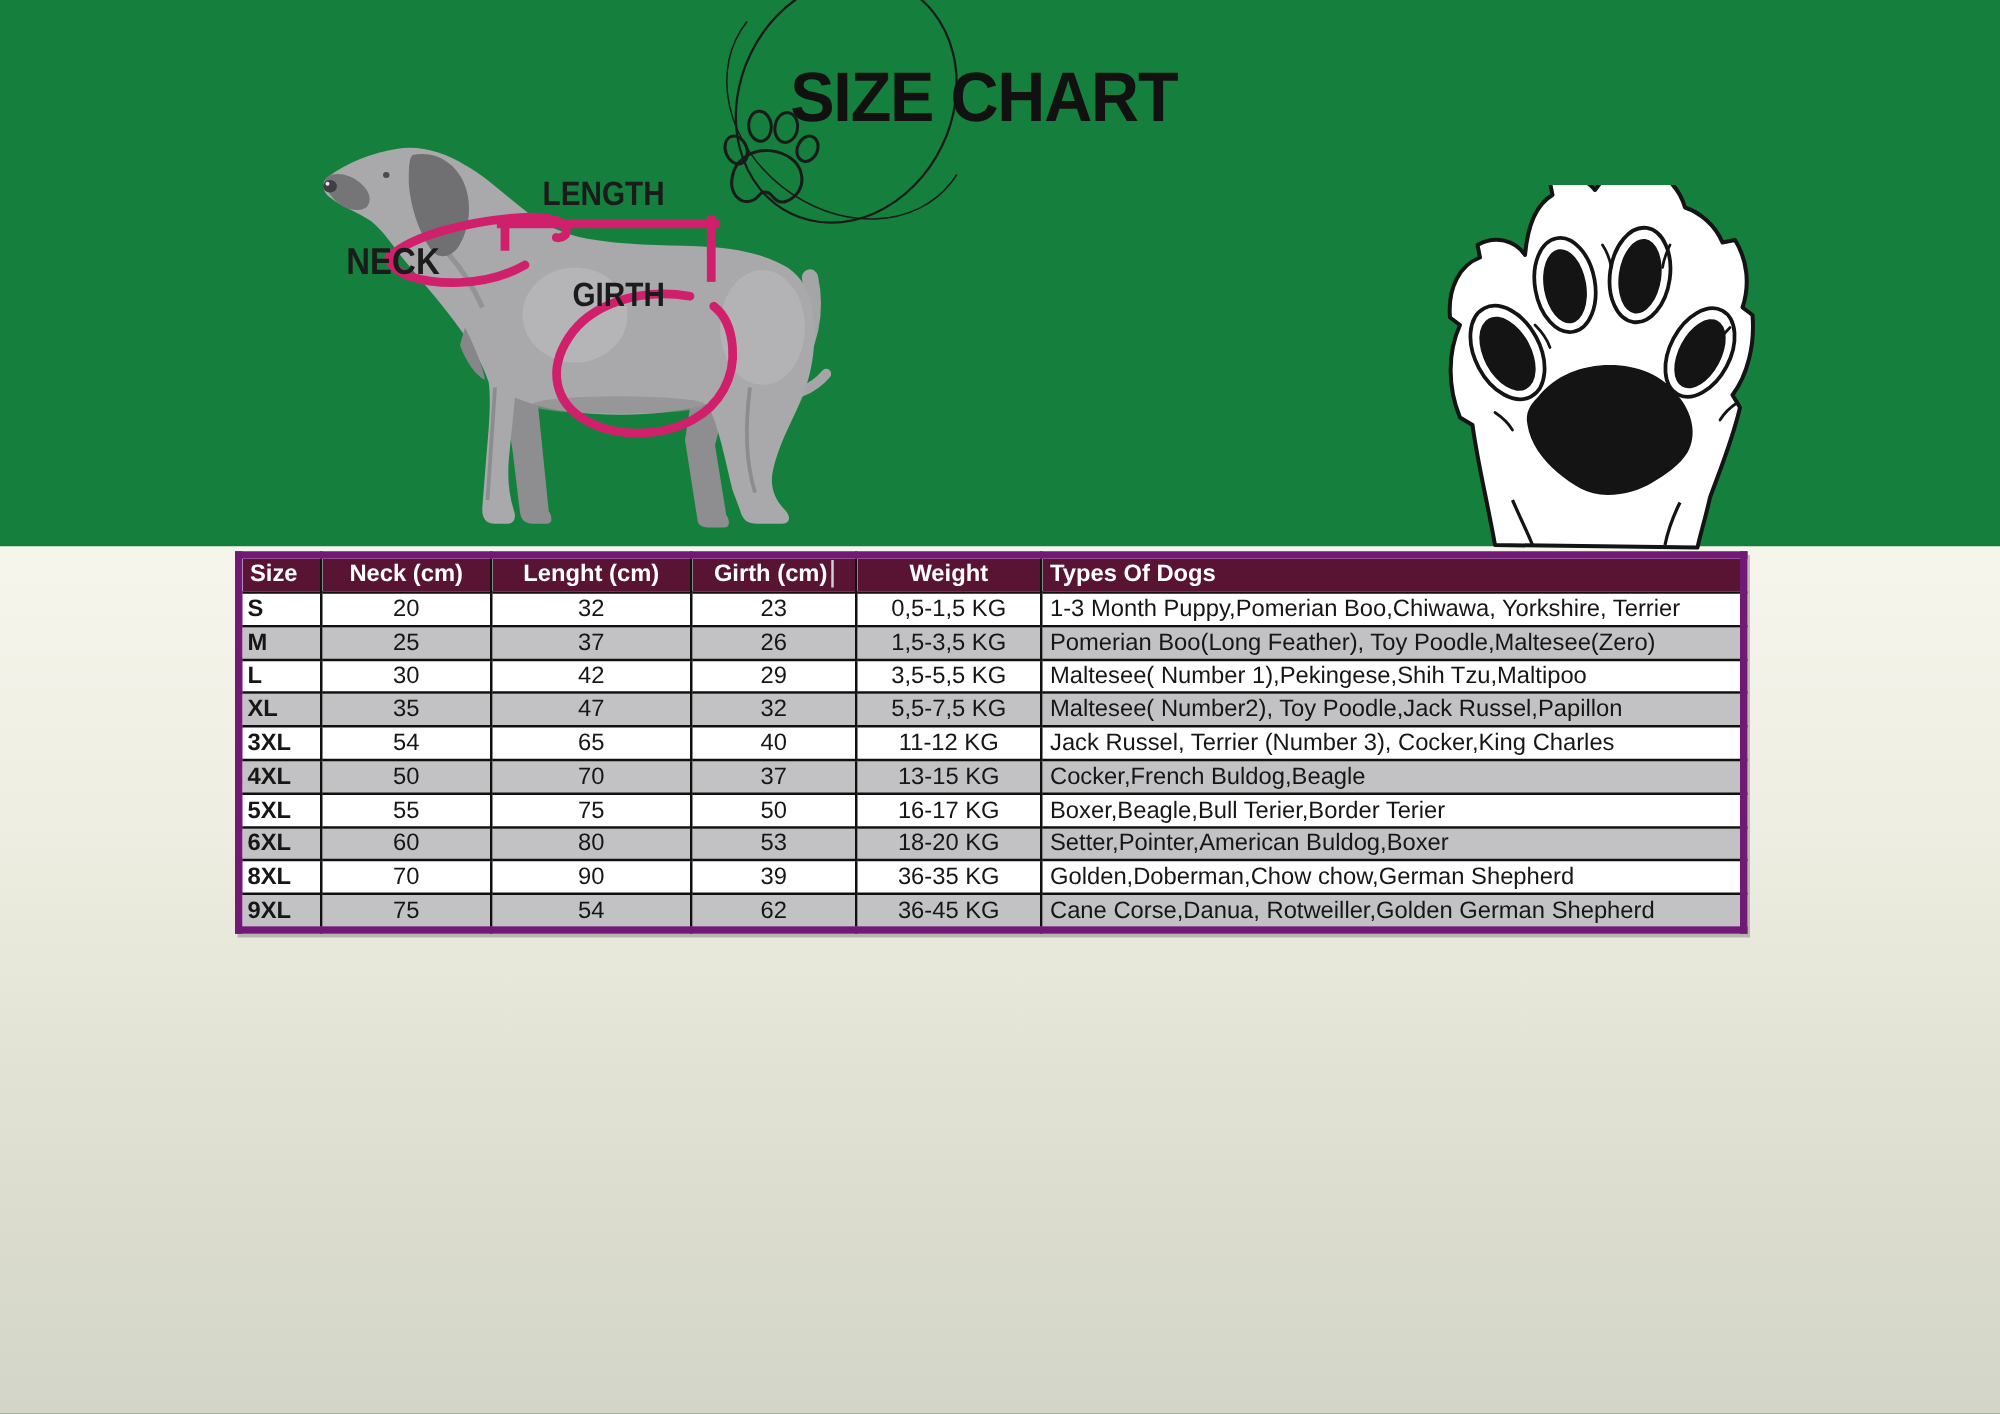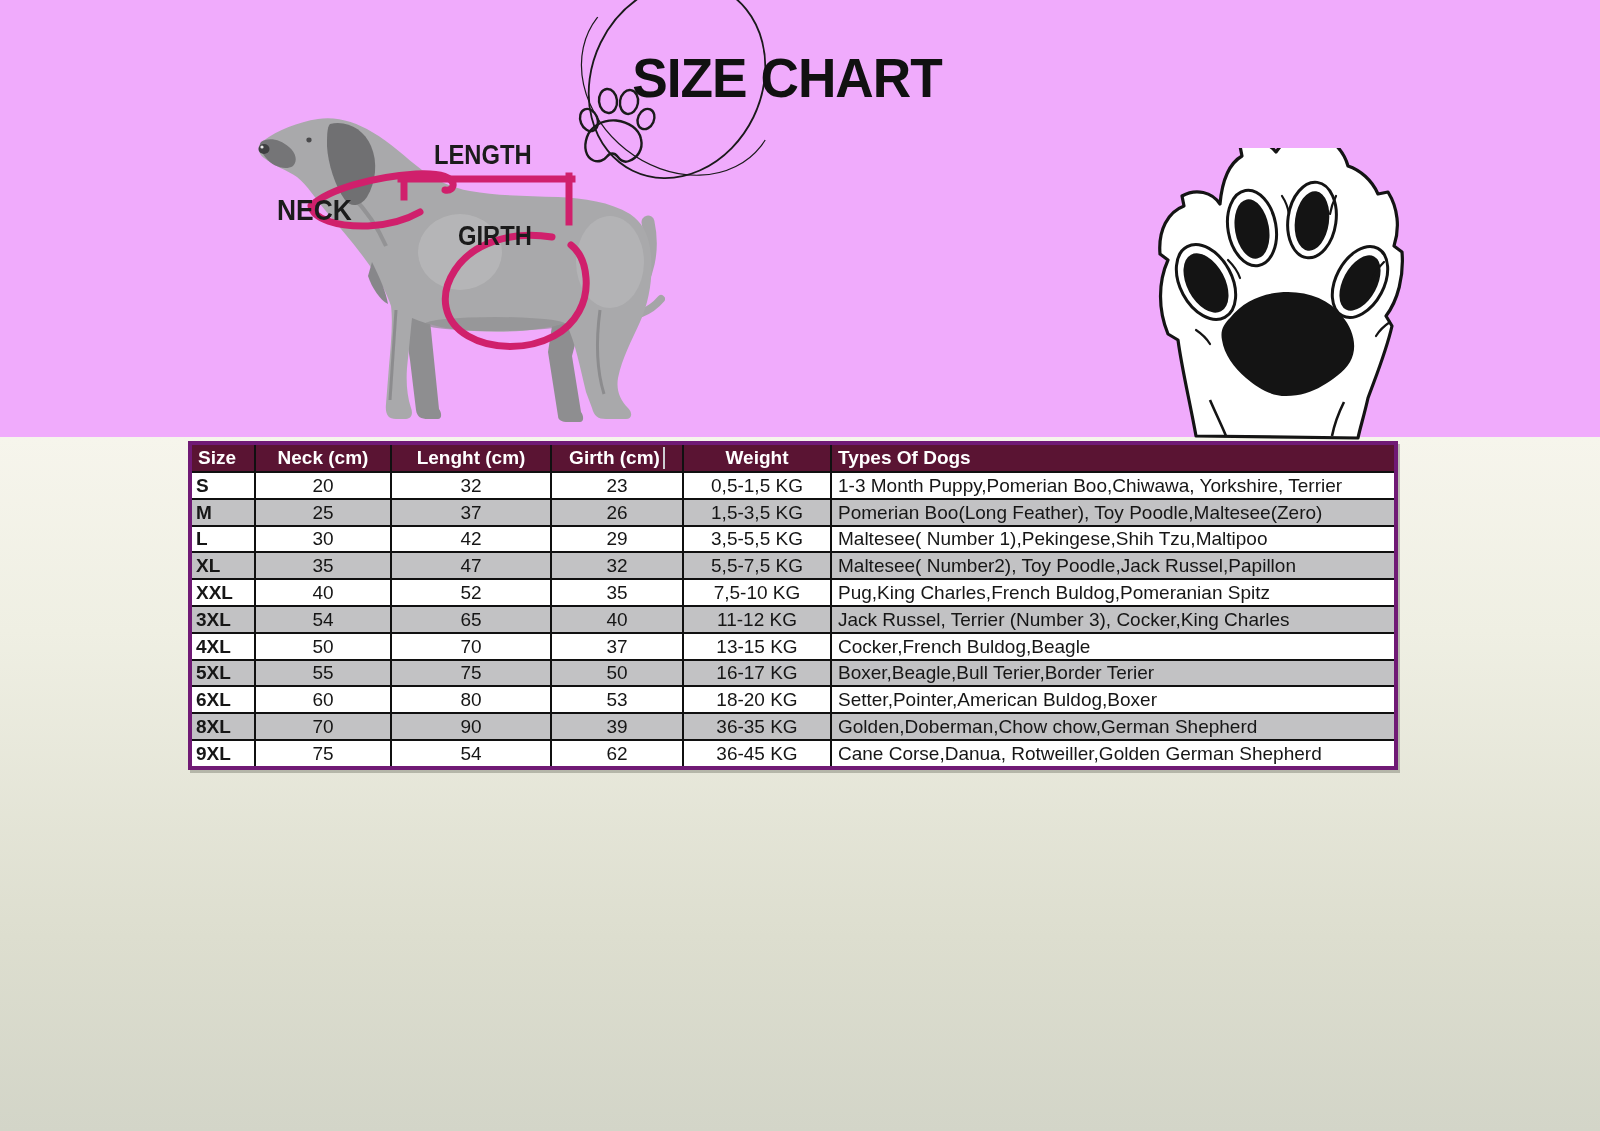--- a/index.html
+++ b/index.html
@@ -1,17 +1,17 @@
 <!DOCTYPE html>
 <html style="--header-bg: #5a1433; --header-fg: #ffffff; --alt-bg: #c2c2c4;"><head>
 <meta charset="utf-8">
 <style>
   html,body{margin:0;padding:0;}
   body{background:#ffffff;font-family:"Liberation Sans", sans-serif;}
-  #stage{position:relative;width:1600px;height:1131px;overflow:hidden;background:#f0abfc;}
+  #stage{position:relative;width:1600px;height:1131px;overflow:hidden;background:#15803d;}
 
   
   .bg-lower{position:absolute;left:0;top:437px;width:1600px;height:694px;
     background:linear-gradient(180deg,#f6f5ec 0%,#efefe3 28%,#dddecf 72%,#d3d5c8 100%);}
 
   
   .title-circle{position:absolute;left:560px;top:-12px;}
   .page-title{position:absolute;left:787px;top:77px;transform:translate(-50%,-50%) scaleX(.95);
     font-size:56px;font-weight:900;letter-spacing:-1px;color:#111111;white-space:nowrap;}
 
@@ -21,21 +21,21 @@
   .lbl-length{left:434px;top:140px;font-size:27px;}
   .lbl-neck{left:277px;top:193px;font-size:30px;}
   .lbl-girth{left:458px;top:221px;font-size:27px;}
 
   .dog-figure{position:absolute;left:250px;top:110px;}
   .big-paw{position:absolute;left:1140px;top:148px;}
 
   
   .size-table{position:absolute;left:188px;top:441px;width:1210px;
     border-collapse:collapse;table-layout:fixed;background:#ffffff;
-    border:4px solid #701a75;font-size:19px;color:#161616;
+    border:6px solid #701a75;font-size:19px;color:#161616;
     box-shadow:2px 3px 0 rgba(120,122,108,.45);}
   .size-table th,.size-table td{border:2px solid #101010;padding:0 6px;height:24.8px;
     line-height:1.12;overflow:hidden;white-space:nowrap;}
   .size-table thead th{background:var(--header-bg,#5a1433);color:var(--header-fg,#ffffff);
     font-weight:bold;text-align:center;height:26px;}
   .size-table thead th.c0{text-align:left;}
   .size-table thead th.c5{text-align:left;margin-top:46px;}
   .size-table td{text-align:center;font-weight:normal;}
   .size-table td.c0{text-align:left;font-weight:bold;padding-left:4px;}
   .size-table td.c5{text-align:left;}
@@ -193,28 +193,20 @@
         </tr>
         <tr>
           <td class="c0 col0">XL</td>
           <td class="c1 col1">35</td>
           <td class="c2 col2">47</td>
           <td class="c3 col3">32</td>
           <td class="c4 col4">5,5-7,5 KG</td>
           <td class="c5 col5">Maltesee( Number2), Toy Poodle,Jack Russel,Papillon</td>
         </tr>
         <tr>
-          <td class="c0 col0">XXL</td>
-          <td class="c1 col1">40</td>
-          <td class="c2 col2">52</td>
-          <td class="c3 col3">35</td>
-          <td class="c4 col4">7,5-10 KG</td>
-          <td class="c5 col5">Pug,King Charles,French Buldog,Pomeranian Spitz</td>
-        </tr>
-        <tr>
           <td class="c0 col0">3XL</td>
           <td class="c1 col1">54</td>
           <td class="c2 col2">65</td>
           <td class="c3 col3">40</td>
           <td class="c4 col4">11-12 KG</td>
           <td class="c5 col5">Jack Russel, Terrier (Number 3), Cocker,King Charles</td>
         </tr>
         <tr>
           <td class="c0 col0">4XL</td>
           <td class="c1 col1">50</td>

